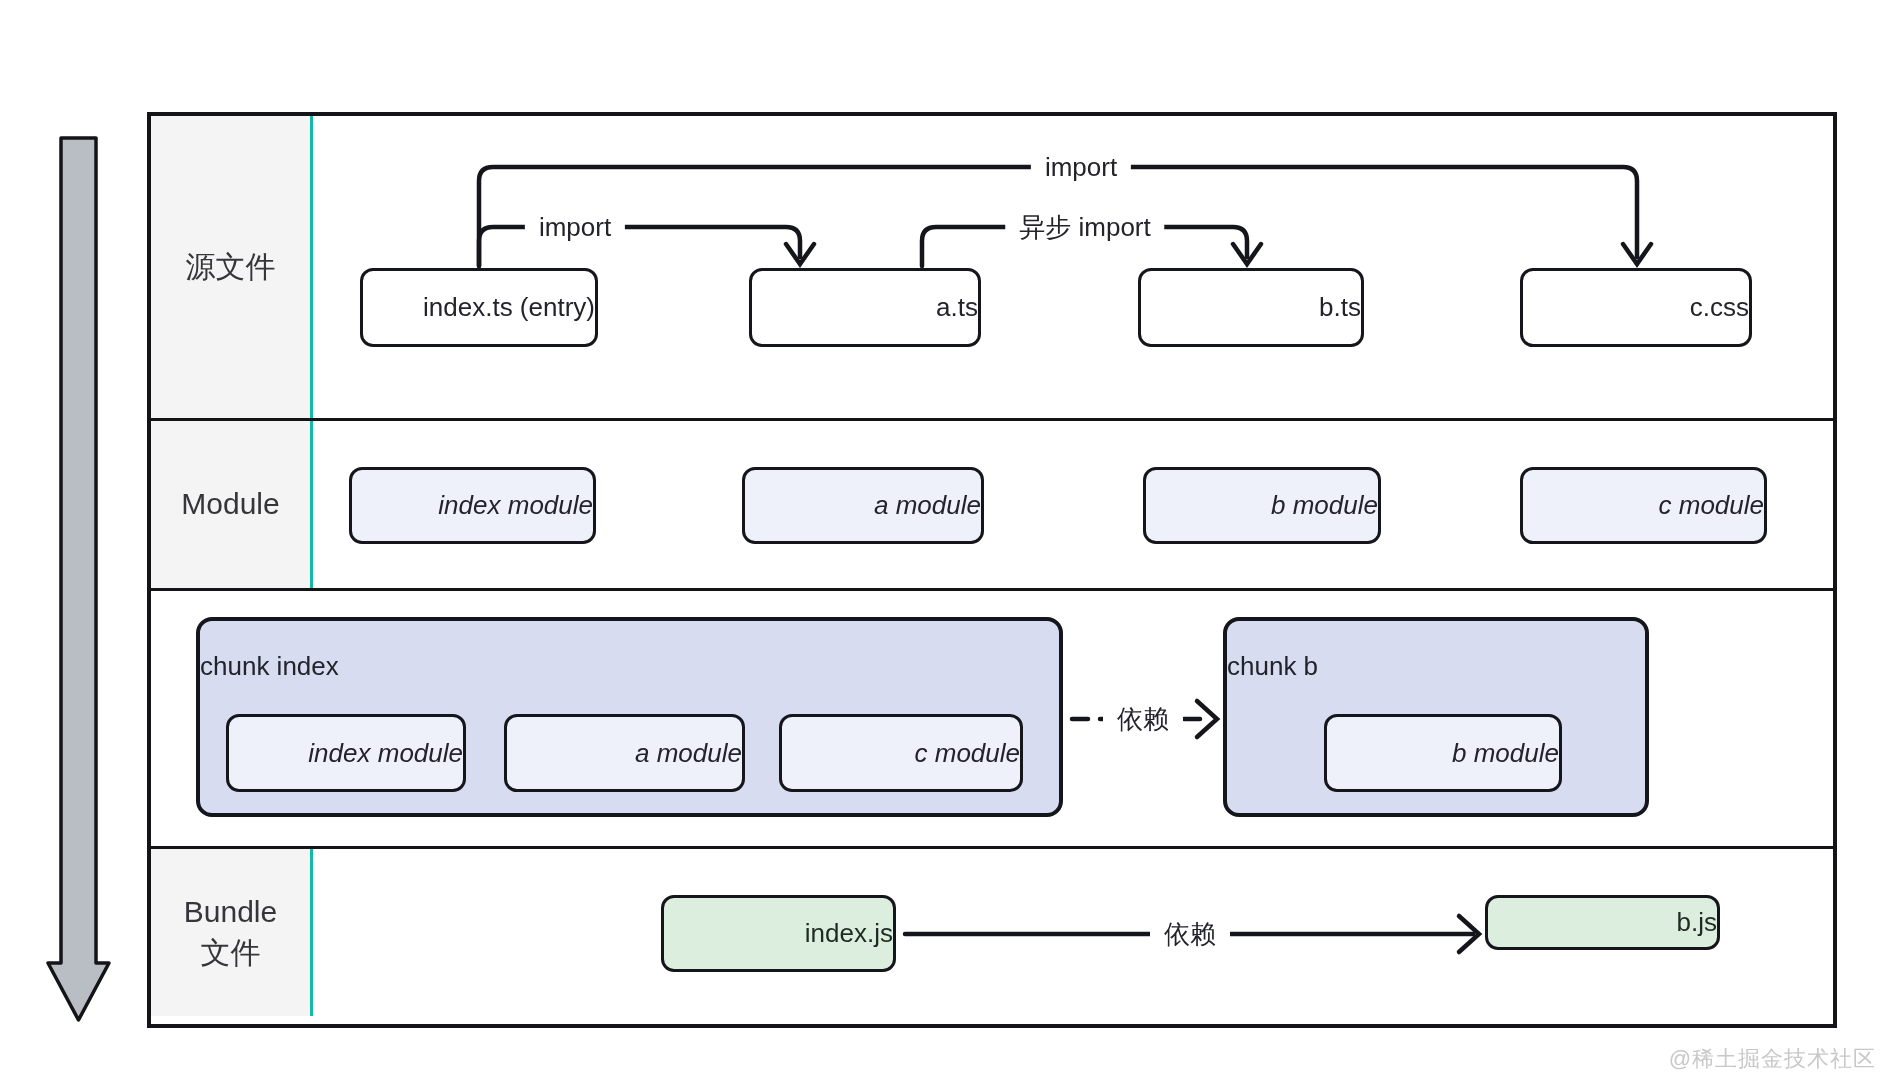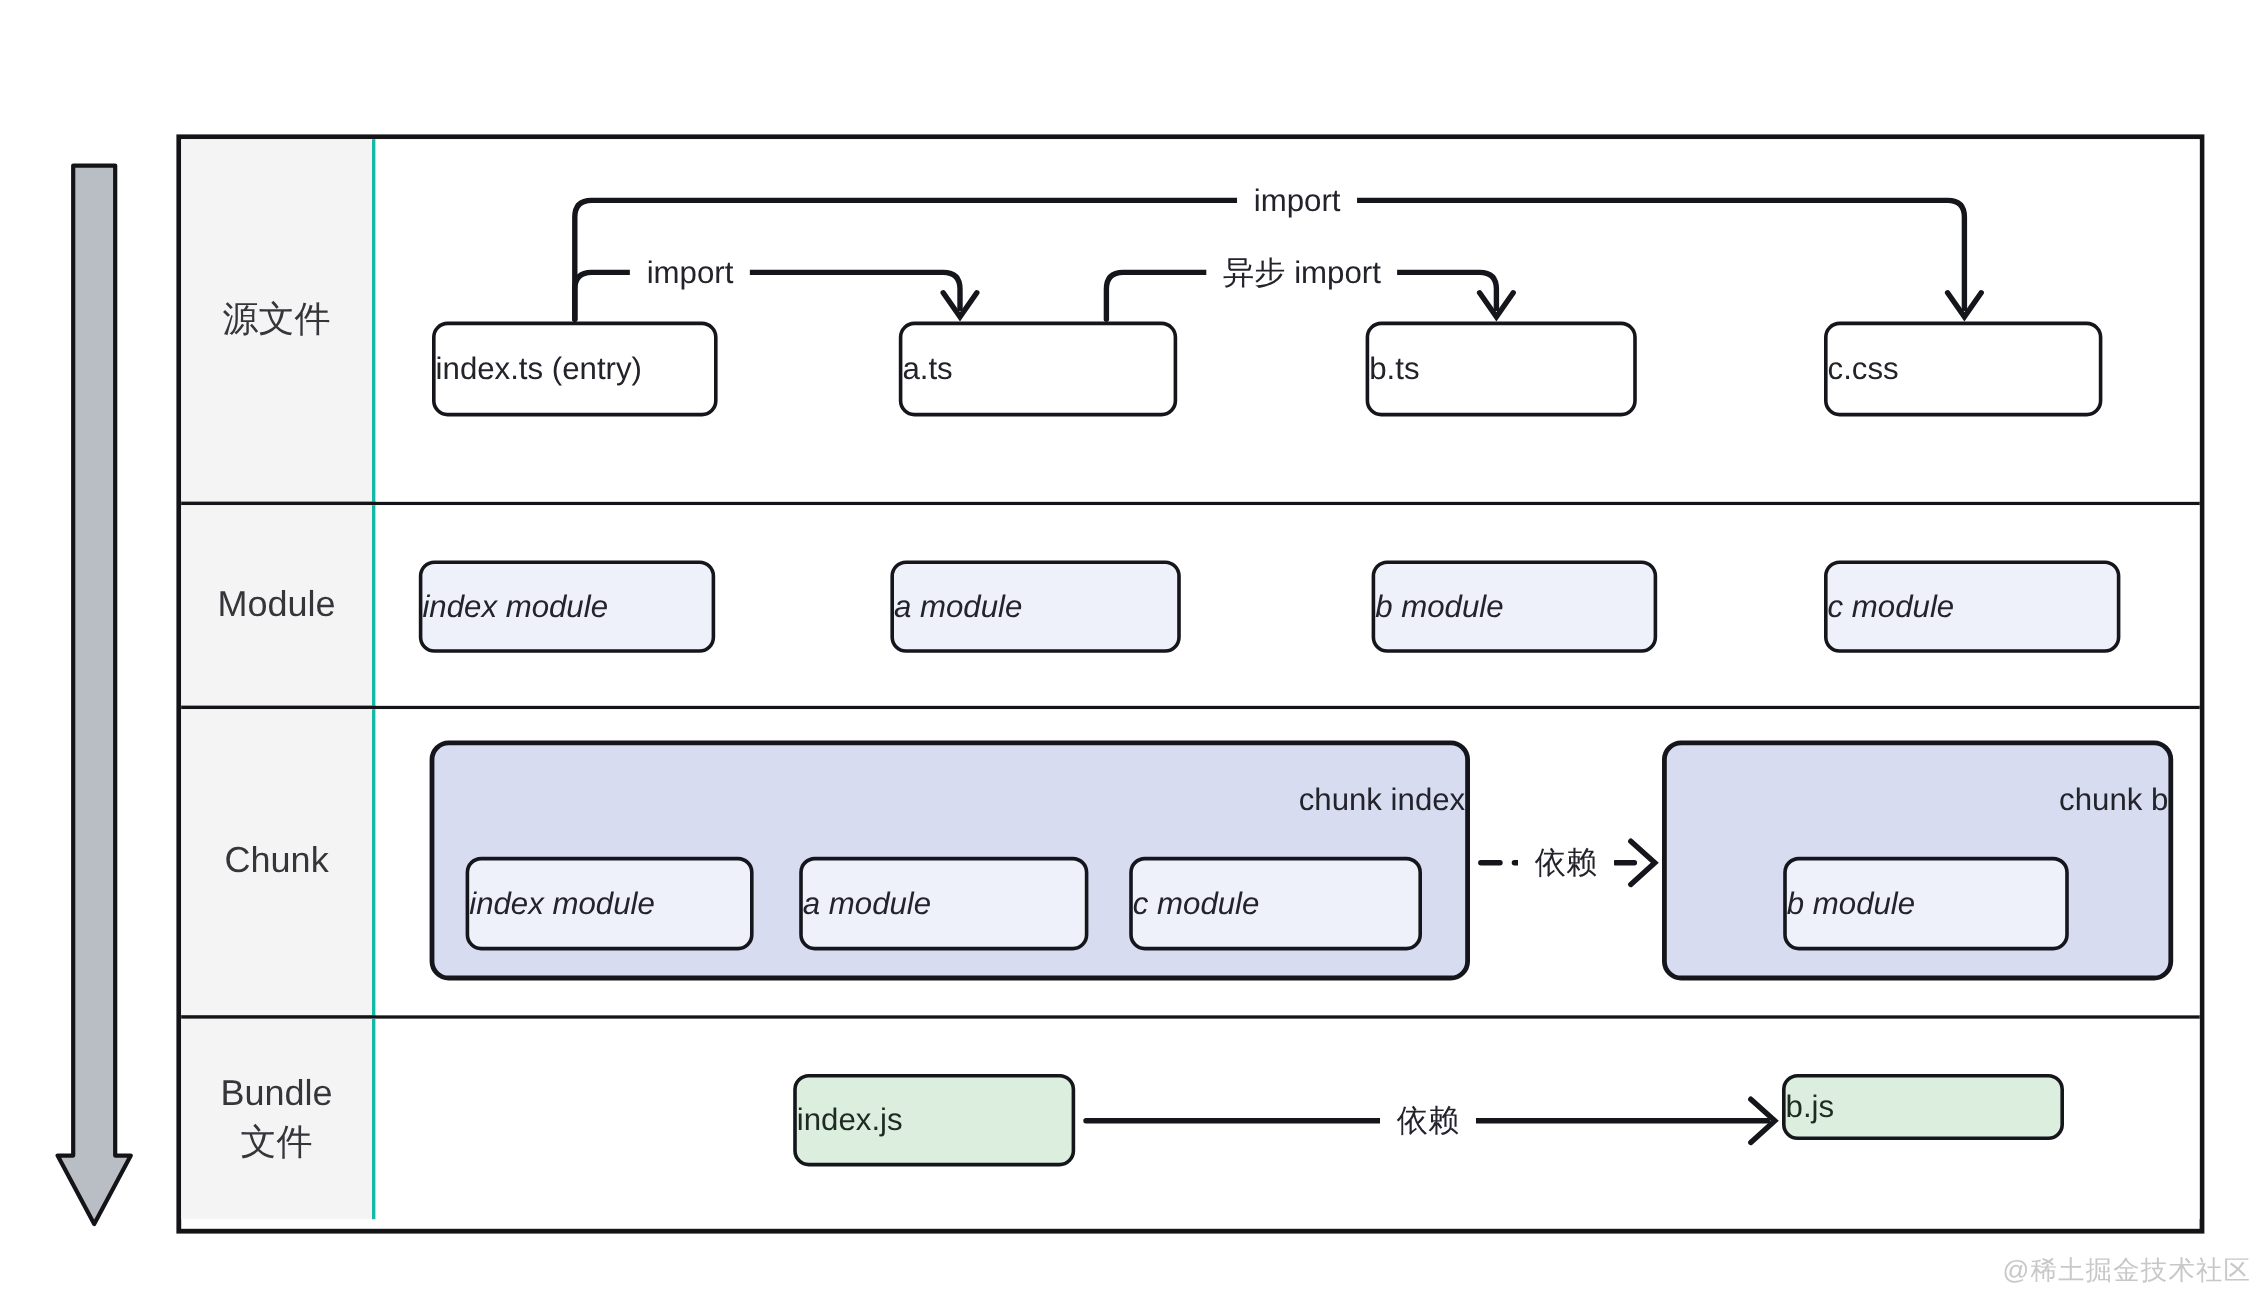--- a/index.html
+++ b/index.html
@@ -17,31 +17,31 @@
   .drow + .drow{border-top:3px solid #141418;}
   .row-label{
     flex:0 0 162px;border-right:3px solid #14b8a6;background:#f4f4f5;
     display:flex;align-items:center;justify-content:center;text-align:center;
     font-size:30px;color:#35353a;line-height:1.35;box-sizing:border-box;
   }
   .row-content{position:relative;flex:1 1 auto;background:#ffffff;}
   
   .node{
     position:absolute;box-sizing:border-box;border:3.5px solid #15151c;border-radius:13px;
-    display:flex;align-items:center;justify-content:flex-start;
+    display:flex;align-items:center;justify-content:flex-end;
     font-size:26px;background:#ffffff;color:#23232b;white-space:nowrap;
   }
   .node.module{background:#eef1f9;font-style:italic;}
   .node.bundle{background:#dcefde;color:#1e2a22;}
   .chunkbox{
     position:absolute;box-sizing:border-box;border:4px solid #15151c;border-radius:16px;
     background:#d7dcf1;
   }
   .chunk-title{
-    position:absolute;left:0;right:0;top:30px;text-align:right;
+    position:absolute;left:0;right:0;top:30px;text-align:left;
     font-size:26px;color:#23232b;
   }
   
   .linelabel{
     position:absolute;transform:translate(-50%,-50%);background:#ffffff;
     padding:0 14px;font-size:26px;color:#23232b;white-space:nowrap;
   }
   svg.overlay{position:absolute;left:0;top:0;}
   .watermark{
     position:absolute;right:10px;bottom:6px;font-size:22px;color:#c8c8c8;
@@ -110,23 +110,20 @@
         <div class="node module" style="left:830px;top:46px;width:238px;height:77px">
           <span>b module</span>
         </div>
         <div class="node module" style="left:1207px;top:46px;width:247px;height:77px">
           <span>c module</span>
         </div>
       </div>
     </div>
 
     <div class="drow" style="height:258px">
-      <div class="row-label">
-        <span>Chunk</span>
-      </div>
       <div class="row-content">
 
         <div class="chunkbox" style="left:45px;top:26px;width:867px;height:200px">
           <div class="chunk-title">chunk index</div>
           <div class="node module" style="left:26px;top:93px;width:240px;height:78px">
             <span>index module</span>
           </div>
           <div class="node module" style="left:304px;top:93px;width:241px;height:78px">
             <span>a module</span>
           </div>

